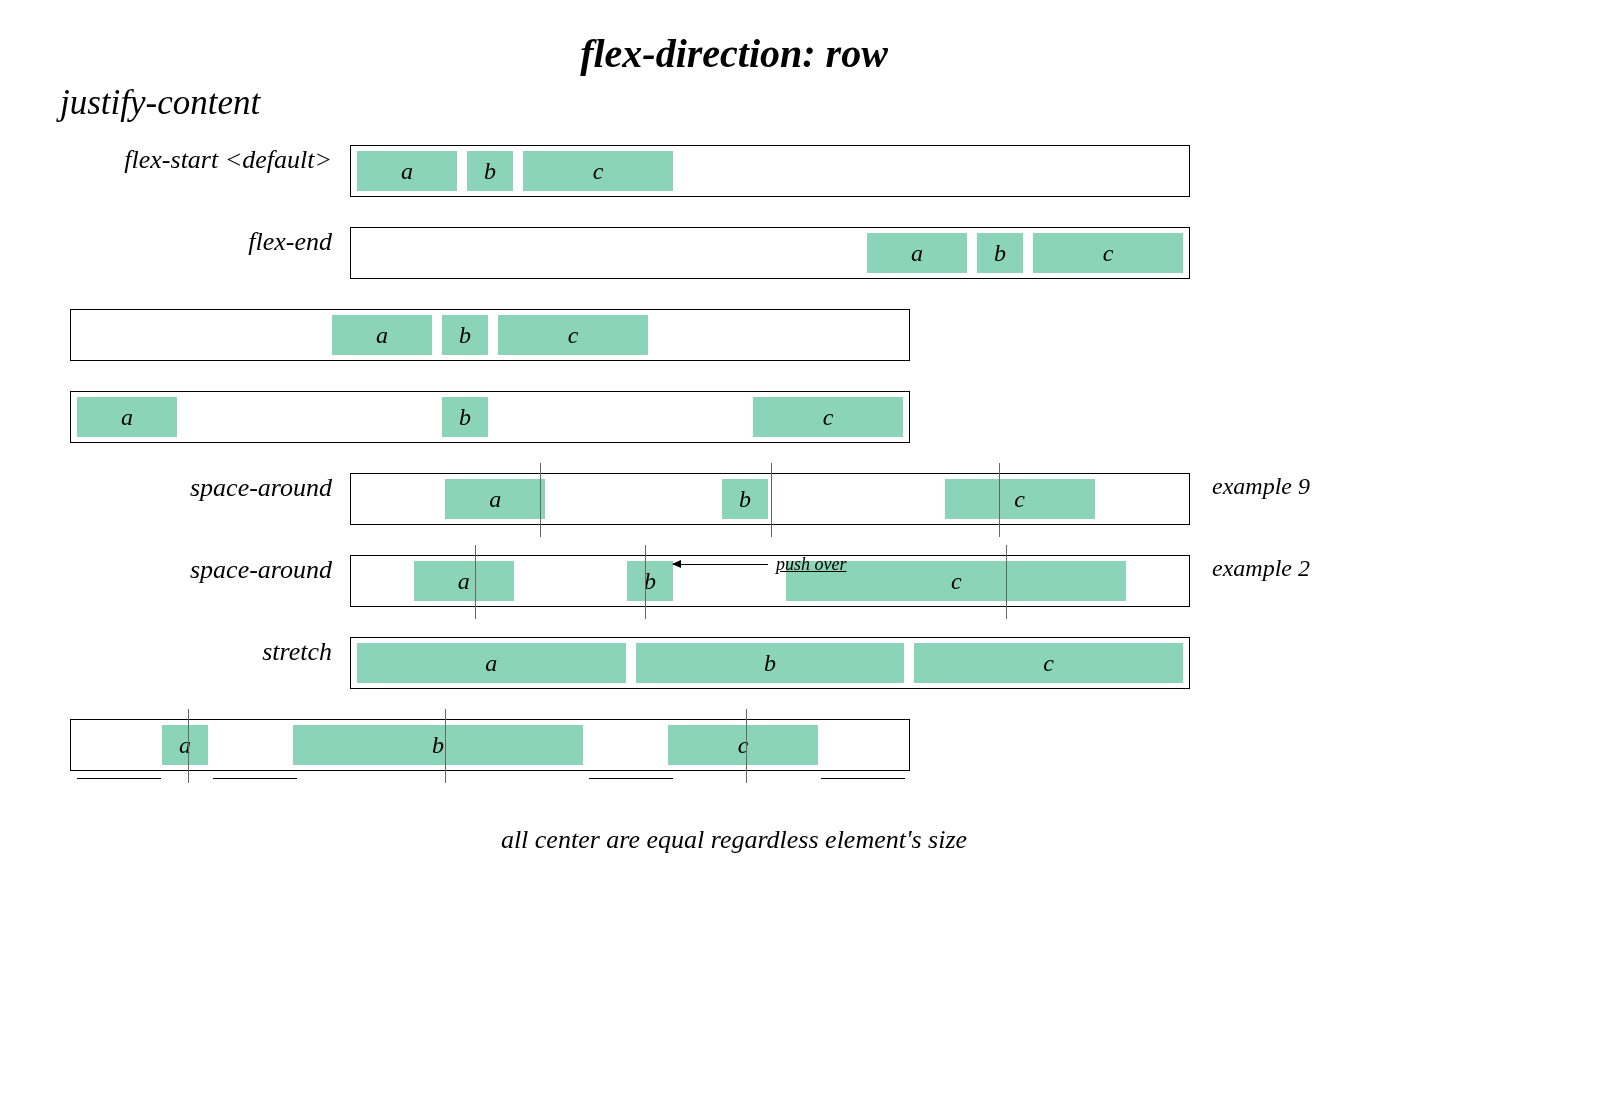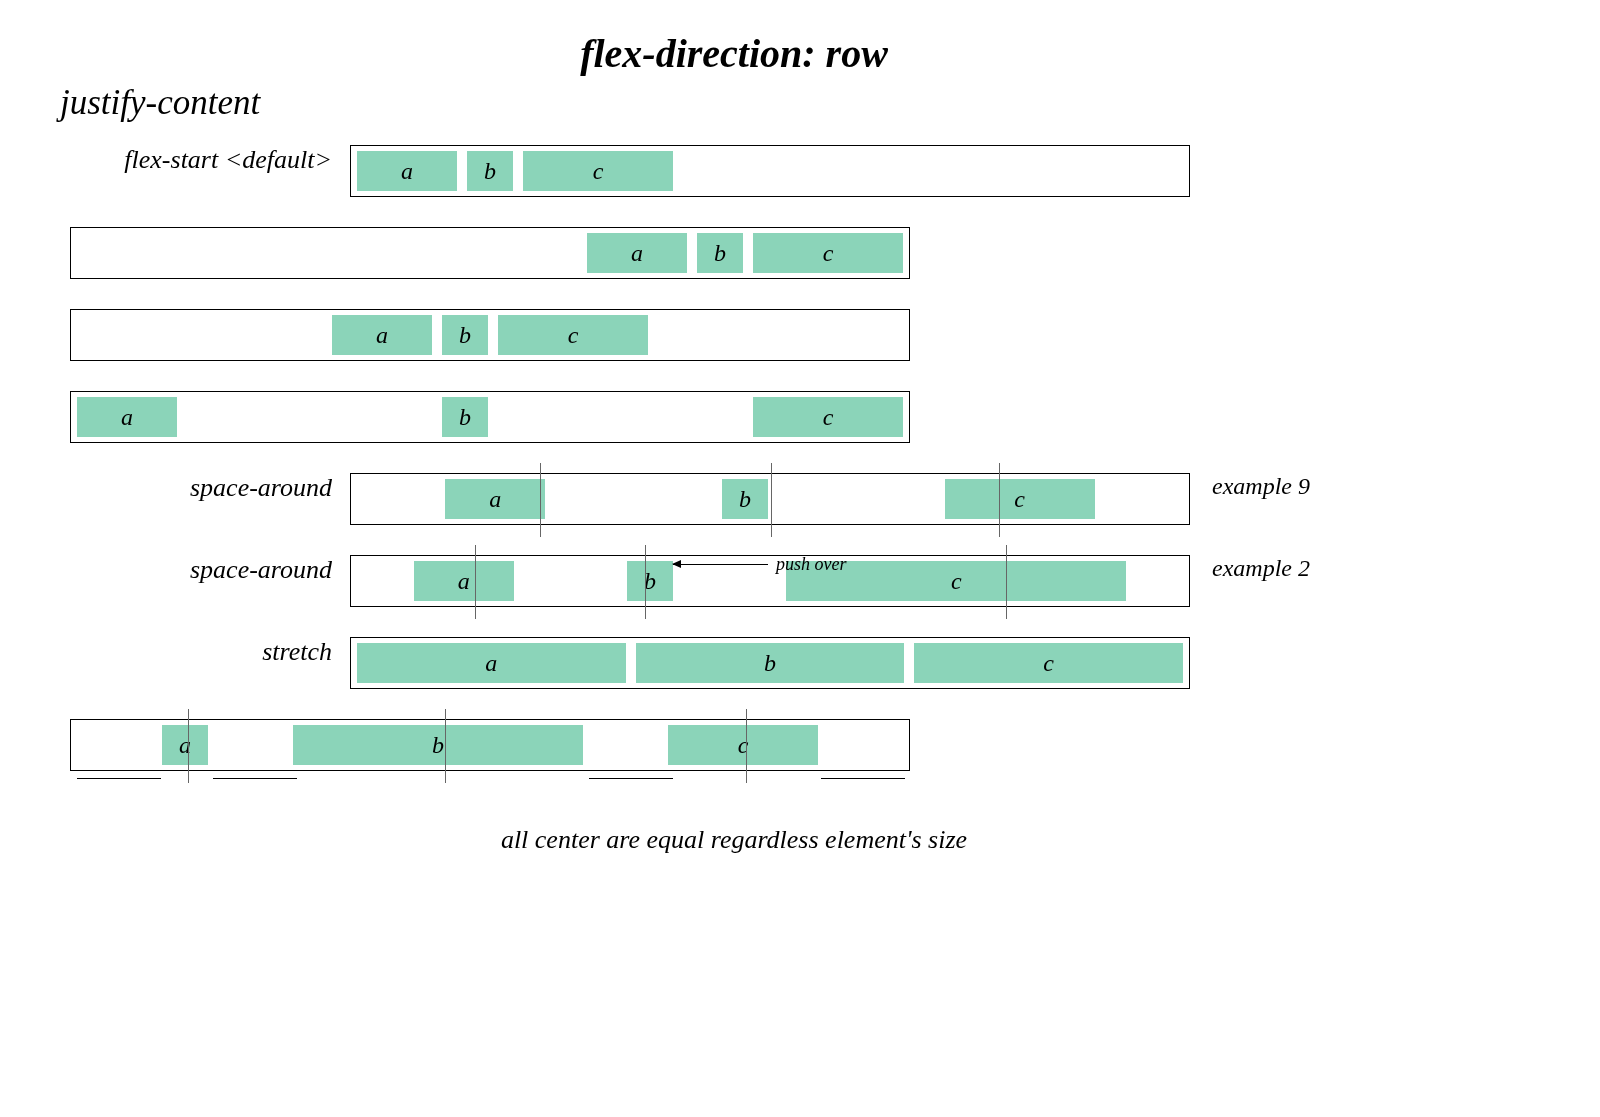--- a/index.html
+++ b/index.html
@@ -117,20 +117,21 @@
       <div class="row-label">flex-start &lt;default&gt;</div>
       <div class="container" style="justify-content:flex-start">
         <div class="box" style="width:100px">a</div>
         <div class="box" style="width:46px">b</div>
         <div class="box" style="width:150px">c</div>
       </div>
       <div class="row-after"></div>
     </div>
 
     <div class="row">
+      <div class="row-label">flex-end</div>
       <div class="container" style="justify-content:flex-end">
         <div class="box" style="width:100px">a</div>
         <div class="box" style="width:46px">b</div>
         <div class="box" style="width:150px">c</div>
       </div>
       <div class="row-after"></div>
     </div>
 
     <div class="row">
       <div class="container" style="justify-content:center">
@@ -165,21 +166,21 @@
 
     <div class="row">
       <div class="row-label">space-around</div>
       <div class="container" style="justify-content:space-around;gap:0">
         <div class="box" style="width:100px">a</div>
         <div class="box" style="width:46px">b</div>
         <div class="box" style="width:340px">c</div>
         <div class="tick" style="left:124px"></div>
         <div class="tick" style="left:294px"></div>
         <div class="tick" style="left:655px"></div>
-        <div class="push-over" style="left:322px;top:-2px;">
+        <div class="push-over" style="left:322px;top:-2px;text-decoration:underline;">
           <div class="arrow-line" style="width:95px"></div>
           <span style="margin-left:8px">push over</span>
         </div>
       </div>
       <div class="row-after">example 2</div>
     </div>
 
     <div class="row">
       <div class="row-label">stretch</div>
       <div class="container" style="justify-content:flex-start">

